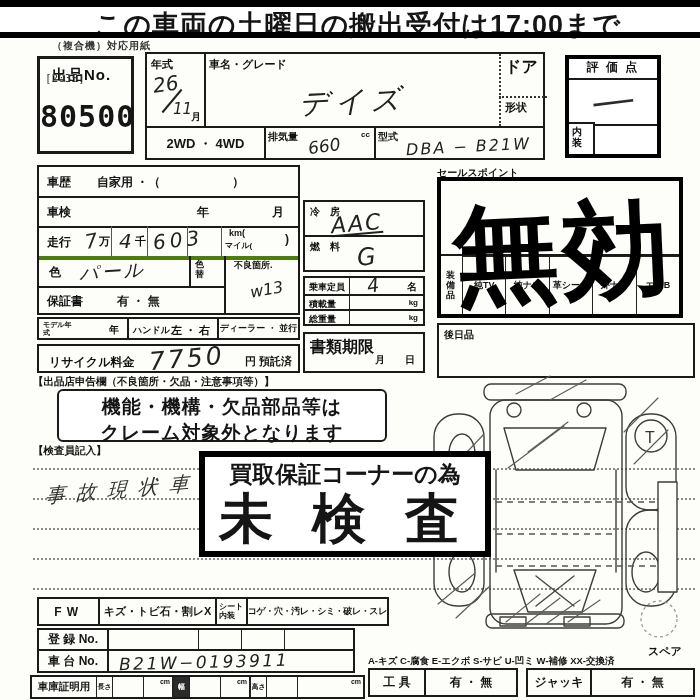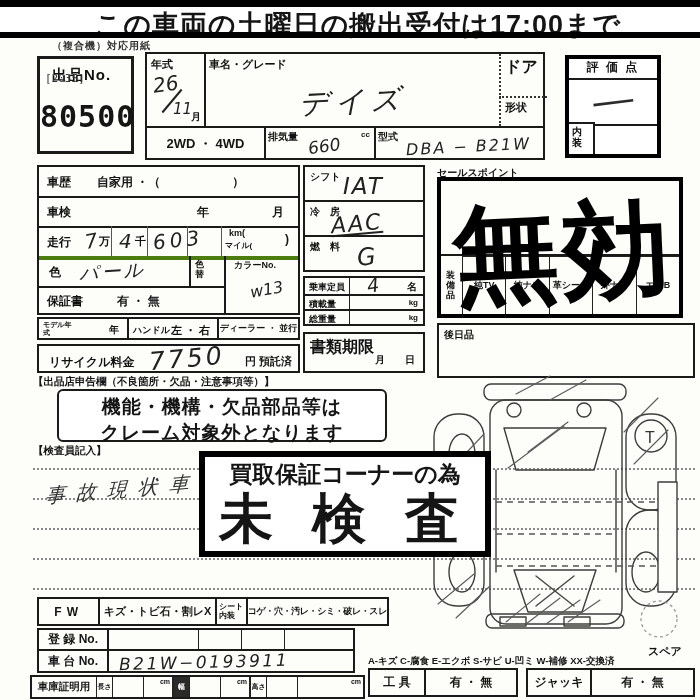--- a/index.html
+++ b/index.html
@@ -109,21 +109,21 @@
       <span class="abs hw" style="left:40px;top:3px;font-size:19px;letter-spacing:3px;transform:rotate(-4deg);">パール</span>
       <div class="abs" style="left:150px;top:0;width:35px;height:30px;border-left:2px solid #1a1a1a;">
         <span class="stack lbl" style="display:block;width:12px;font-size:9px;padding:3px 0 0 4px;">色替</span>
       </div>
     </div>
     <div class="abs" style="left:0;top:119px;width:185px;height:27px;">
       <span class="abs lbl" style="left:8px;top:7px;font-size:12px;">保証書</span>
       <span class="abs b" style="left:78px;top:7px;font-size:12px;">有 ・ 無</span>
     </div>
     <div class="abs" style="left:185px;top:89px;width:74px;height:57px;border-left:2px solid #1a1a1a;">
-      <span class="abs lbl" style="left:8px;top:3px;font-size:9px;">カラーNo.</span>
+      <span class="abs lbl" style="left:8px;top:3px;font-size:9px;">不良箇所.</span>
       <span class="abs hw" style="left:24px;top:24px;font-size:16px;transform:rotate(-10deg);">w13</span>
     </div>
   </div>
 
   <div class="box" style="left:37px;top:317px;width:263px;height:23px;display:flex;">
     <div style="width:88px;position:relative;">
       <span class="stack lbl" style="position:absolute;left:4px;top:2px;width:32px;font-size:7px;">モデル年式</span>
       <span class="abs lbl" style="right:8px;top:4px;font-size:10px;">年</span>
     </div>
     <div style="width:88px;border-left:2px solid #1a1a1a;position:relative;">
@@ -133,24 +133,20 @@
     <div style="flex:1;border-left:2px solid #1a1a1a;font-size:9px;font-weight:bold;text-align:center;line-height:19px;">ディーラー ・ 並行</div>
   </div>
 
   <div class="box" style="left:37px;top:344px;width:263px;height:29px;">
     <span class="abs lbl" style="left:10px;top:8px;font-size:12px;">リサイクル料金</span>
     <span class="abs hw" style="left:110px;top:-2px;font-size:25px;letter-spacing:3px;transform:rotate(-5deg);">7750</span>
     <span class="abs b" style="right:6px;top:8px;font-size:11px;">円 預託済</span>
   </div>
   <div class="abs b" style="left:33px;top:375px;font-size:10.5px;">【出品店申告欄（不良箇所・欠品・注意事項等）】</div>
 
-  <div class="box" style="left:303px;top:165px;width:122px;height:37px;">
-    <span class="abs lbl" style="left:5px;top:3px;font-size:10px;">シフト</span>
-    <span class="abs hw" style="left:38px;top:6px;font-size:23px;letter-spacing:2px;">IAT</span>
-  </div>
   <div class="box" style="left:303px;top:200px;width:122px;height:37px;">
     <span class="abs lbl" style="left:5px;top:3px;font-size:10px;">冷　房</span>
     <span class="abs hw" style="left:26px;top:9px;font-size:22px;letter-spacing:2px;transform:rotate(-5deg);text-decoration:underline;">AAC</span>
   </div>
   <div class="box" style="left:303px;top:235px;width:122px;height:37px;">
     <span class="abs lbl" style="left:5px;top:3px;font-size:10px;">燃　料</span>
     <span class="abs hw" style="left:52px;top:6px;font-size:24px;transform:rotate(-5deg);">G</span>
   </div>
   <div class="box" style="left:303px;top:276px;width:122px;height:20px;">
     <span class="abs lbl" style="left:4px;top:3px;font-size:9px;">乗車定員</span>

